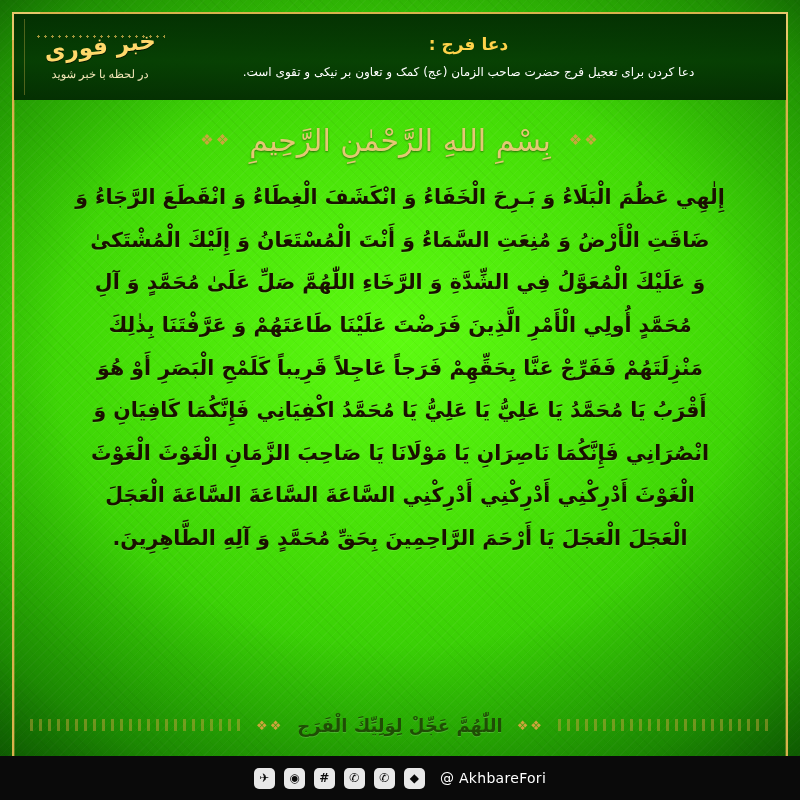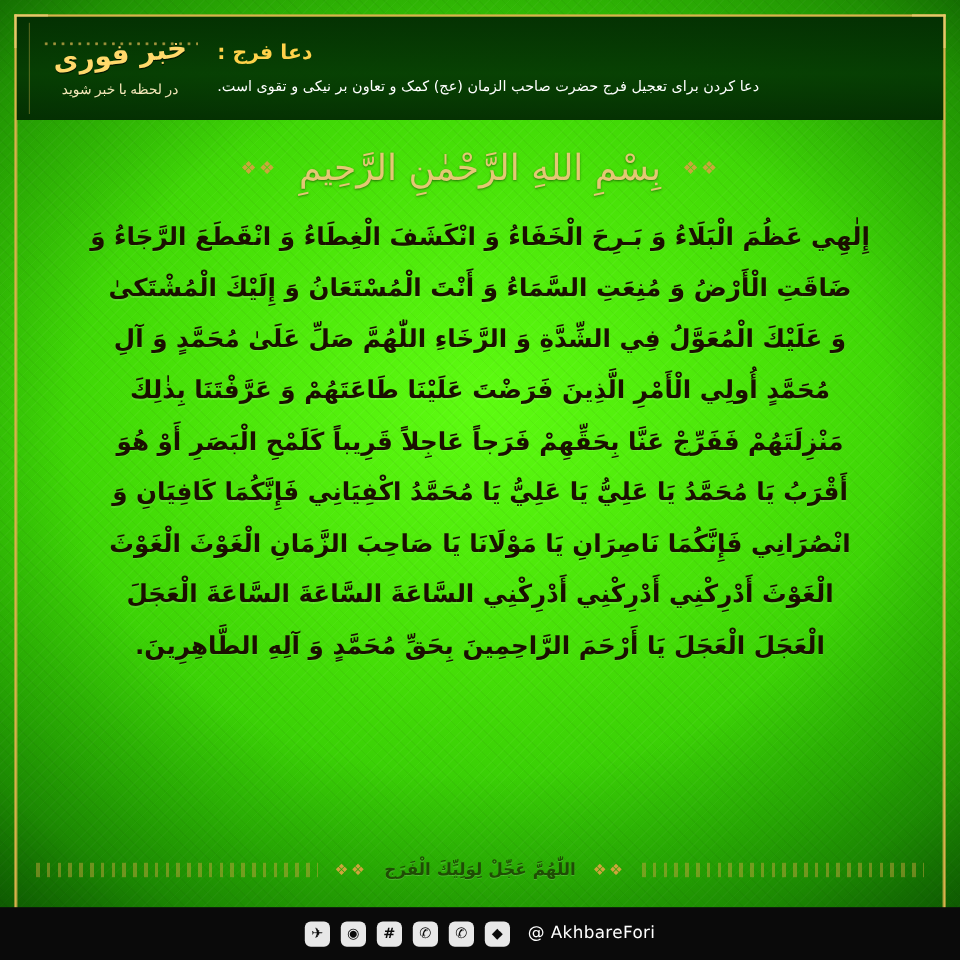--- a/index.html
+++ b/index.html
@@ -66,21 +66,21 @@
     background: linear-gradient(180deg, rgba(3,46,2,0.97) 0%, rgba(5,58,3,0.95) 55%, rgba(3,44,2,0.97) 100%);
     display: flex;
     flex-direction: row-reverse;
     align-items: center;
     box-sizing: border-box;
     padding: 0 14px 0 10px;
   }
   .header-text {
     flex: 1;
     padding: 0 16px 0 6px;
-    text-align: left;
+    text-align: center;
   }
   .header-title {
     color: #ffd24a;
     font-size: 17px;
     font-weight: bold;
     letter-spacing: 0.2px;
     margin-bottom: 9px;
   }
   .header-sub {
     color: #ffffff;
@@ -187,21 +187,21 @@
     background-image: repeating-linear-gradient(90deg, rgba(205,165,60,0.85) 0px, rgba(205,165,60,0.85) 3px, rgba(0,0,0,0) 3px, rgba(0,0,0,0) 9px);
     opacity: 0.55;
   }
   .orn-diamond {
     color: #cda53c;
     font-size: 13px;
     letter-spacing: 2px;
   }
   .footer-dua {
     color: #1f4d05;
-    font-size: 14px;
+    font-size: 18px;
     font-weight: bold;
     white-space: nowrap;
     text-shadow: 0 1px 0 rgba(255,255,255,0.15);
   }
 
   
   .bottombar {
     position: absolute;
     left: 0;
     right: 0;

